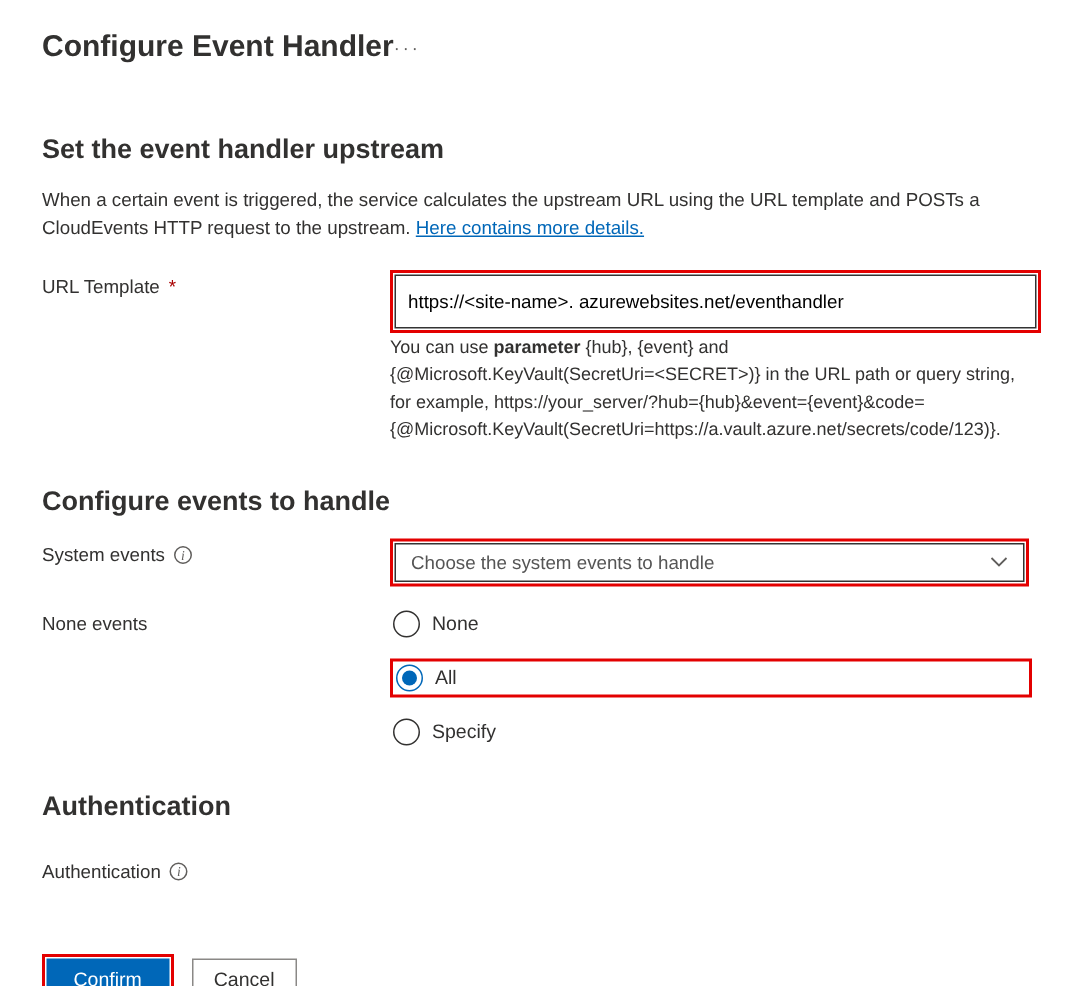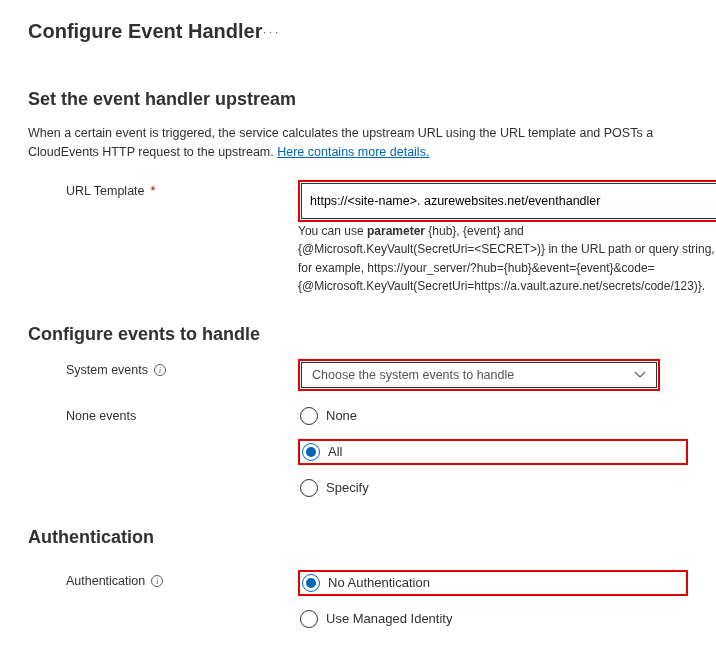--- a/index.html
+++ b/index.html
@@ -11,35 +11,35 @@
       padding: 20px 28px;
       width: 716px;
       background: #fff;
     }
     .title-row { display: flex; align-items: center; margin-bottom: 46px; }
     h1 { font-size: 20px; font-weight: 600; margin: 0; }
     .more { letter-spacing: 2px; color: #605e5c; font-size: 12px; }
     h2 { font-size: 18px; font-weight: 600; margin: 0 0 14px 0; }
     .intro { font-size: 12.5px; line-height: 1.5; margin-bottom: 18px; }
     .link { color: #0067b8; text-decoration: underline; cursor: pointer; }
-    .row { display: flex; align-items: flex-start; margin-bottom: 14px; margin-left: 38px; }
+    .row { display: flex; align-items: flex-start; margin-bottom: 14px; }
     .label-col { flex: 0 0 232px; font-size: 12.5px; padding-top: 4px; display: flex; align-items: center; gap: 6px; }
     .req { color: #a80000; }
     .field-col { flex: 1; }
     .highlight { border: 2px solid #e30000; padding: 1px; display: inline-block; }
     input[type=text].url-input {
       width: 428px; height: 36px; border: 1px solid #333; padding: 2px 8px;
       font-family: inherit; font-size: 12.5px;
     }
     .hint { font-size: 12px; line-height: 1.55; color: #323130; font-family: "Segoe UI", sans-serif; }
     .mono { font-family: Liberation Sans, sans-serif; font-size: 12px; }
     .bold { font-weight: 600; }
     .section-gap { margin-top: 28px; }
     .dropdown {
-      width: 356px; height: 26px; border: 1px solid #333; background: #fff;
+      width: 420px; height: 26px; border: 1px solid #333; background: #fff;
       display: flex; align-items: center; justify-content: space-between;
       padding: 0 10px; font-size: 12.5px; color: #555; cursor: pointer;
     }
     .chevron { width: 12px; height: 12px; }
     .radio-group { display: flex; flex-direction: column; gap: 12px; }
     .radio-opt { display: flex; align-items: center; gap: 8px; cursor: pointer; }
     .radio { width: 18px; height: 18px; border: 1px solid #323130; border-radius: 50%; display: inline-flex; align-items: center; justify-content: center; background: #fff; }
     .radio.selected { border-color: #0067b8; }
     .radio.selected::after { content: ""; width: 10px; height: 10px; border-radius: 50%; background: #0067b8; }
     .radio-label { font-size: 13px; }
@@ -123,36 +123,20 @@
     </div>
   </div>
 </div>
 
 <h2 class="section-gap">Authentication</h2>
 <div class="row" style="margin-top:22px;">
   <div class="label-col">
     <span>Authentication</span>
     <span class="info-icon">i</span>
   </div>
-  <div class="field-col">
-    <div class="radio-group">
-      <span class="highlight radio-wrap">
-        <label class="radio-opt">
-          <span class="radio selected"></span>
-          <span class="radio-label">No Authentication</span>
-        </label>
-      </span>
-      <span class="radio-wrap">
-        <label class="radio-opt">
-          <span class="radio"></span>
-          <span class="radio-label">Use Managed Identity</span>
-        </label>
-      </span>
-    </div>
-  </div>
 </div>
 
 <div class="footer">
   <span class="highlight">
     <button class="btn-primary">Confirm</button>
   </span>
   <button class="btn-secondary">Cancel</button>
 </div>
 
 </body></html>

